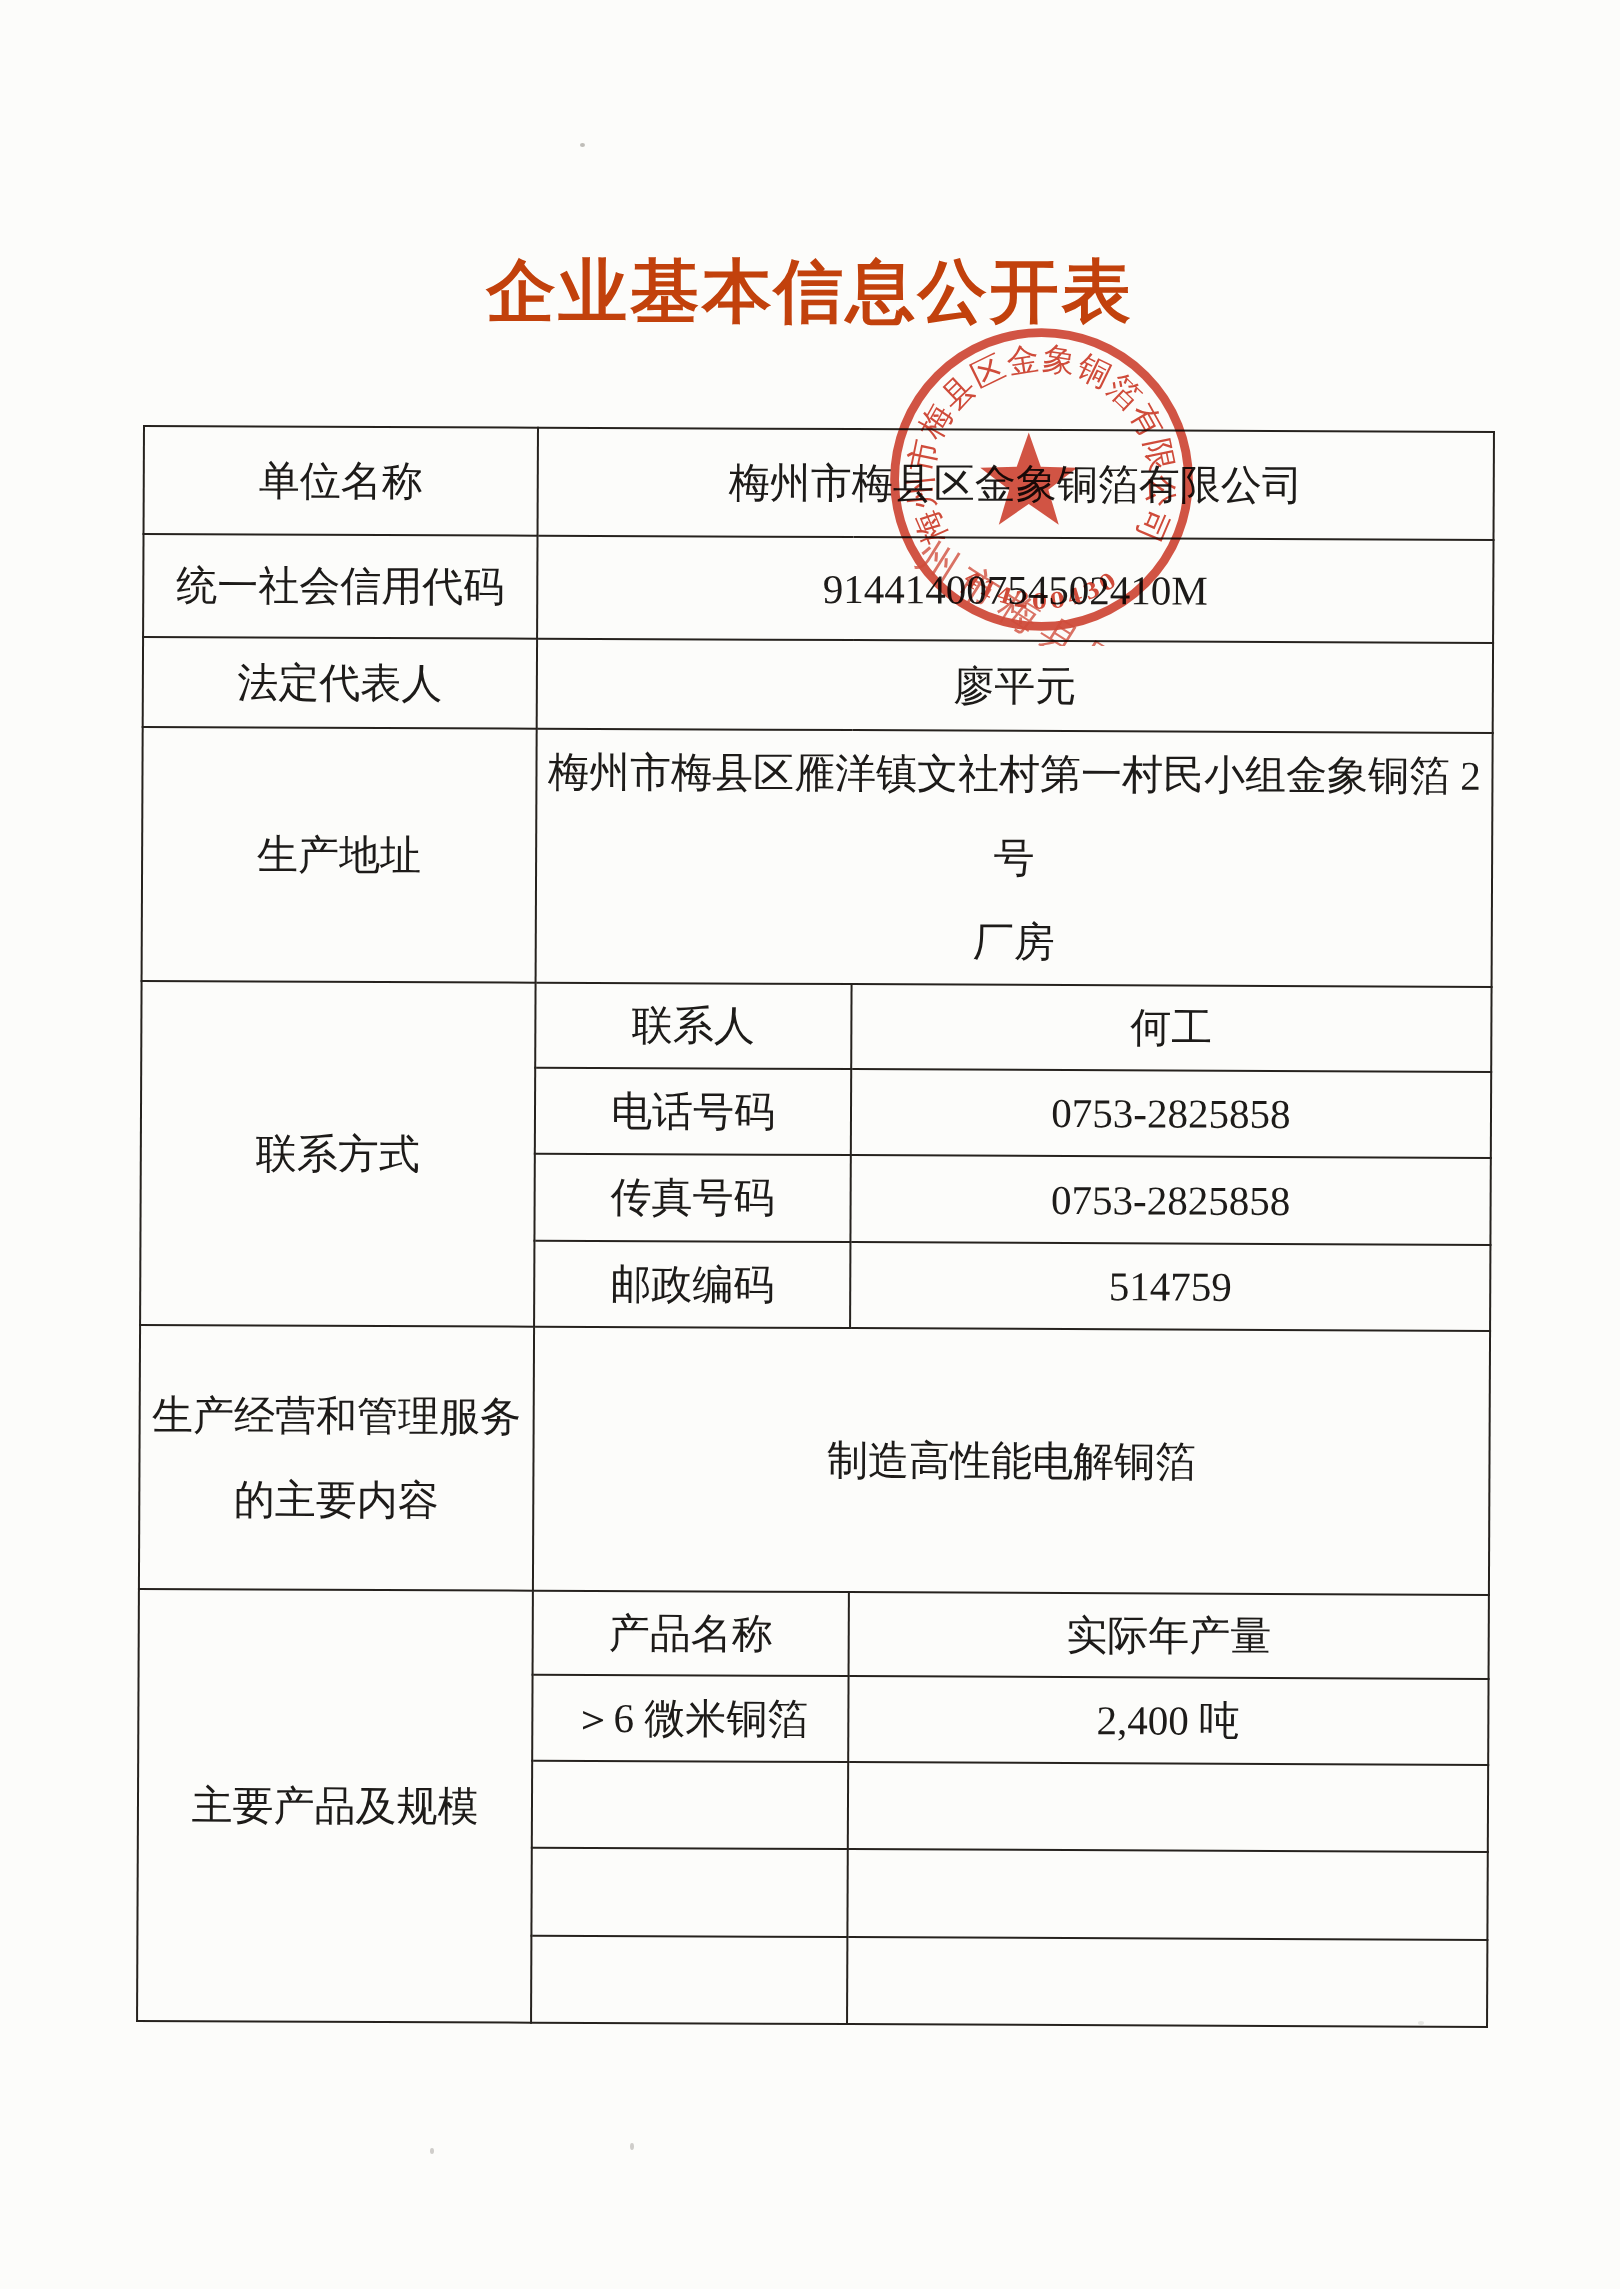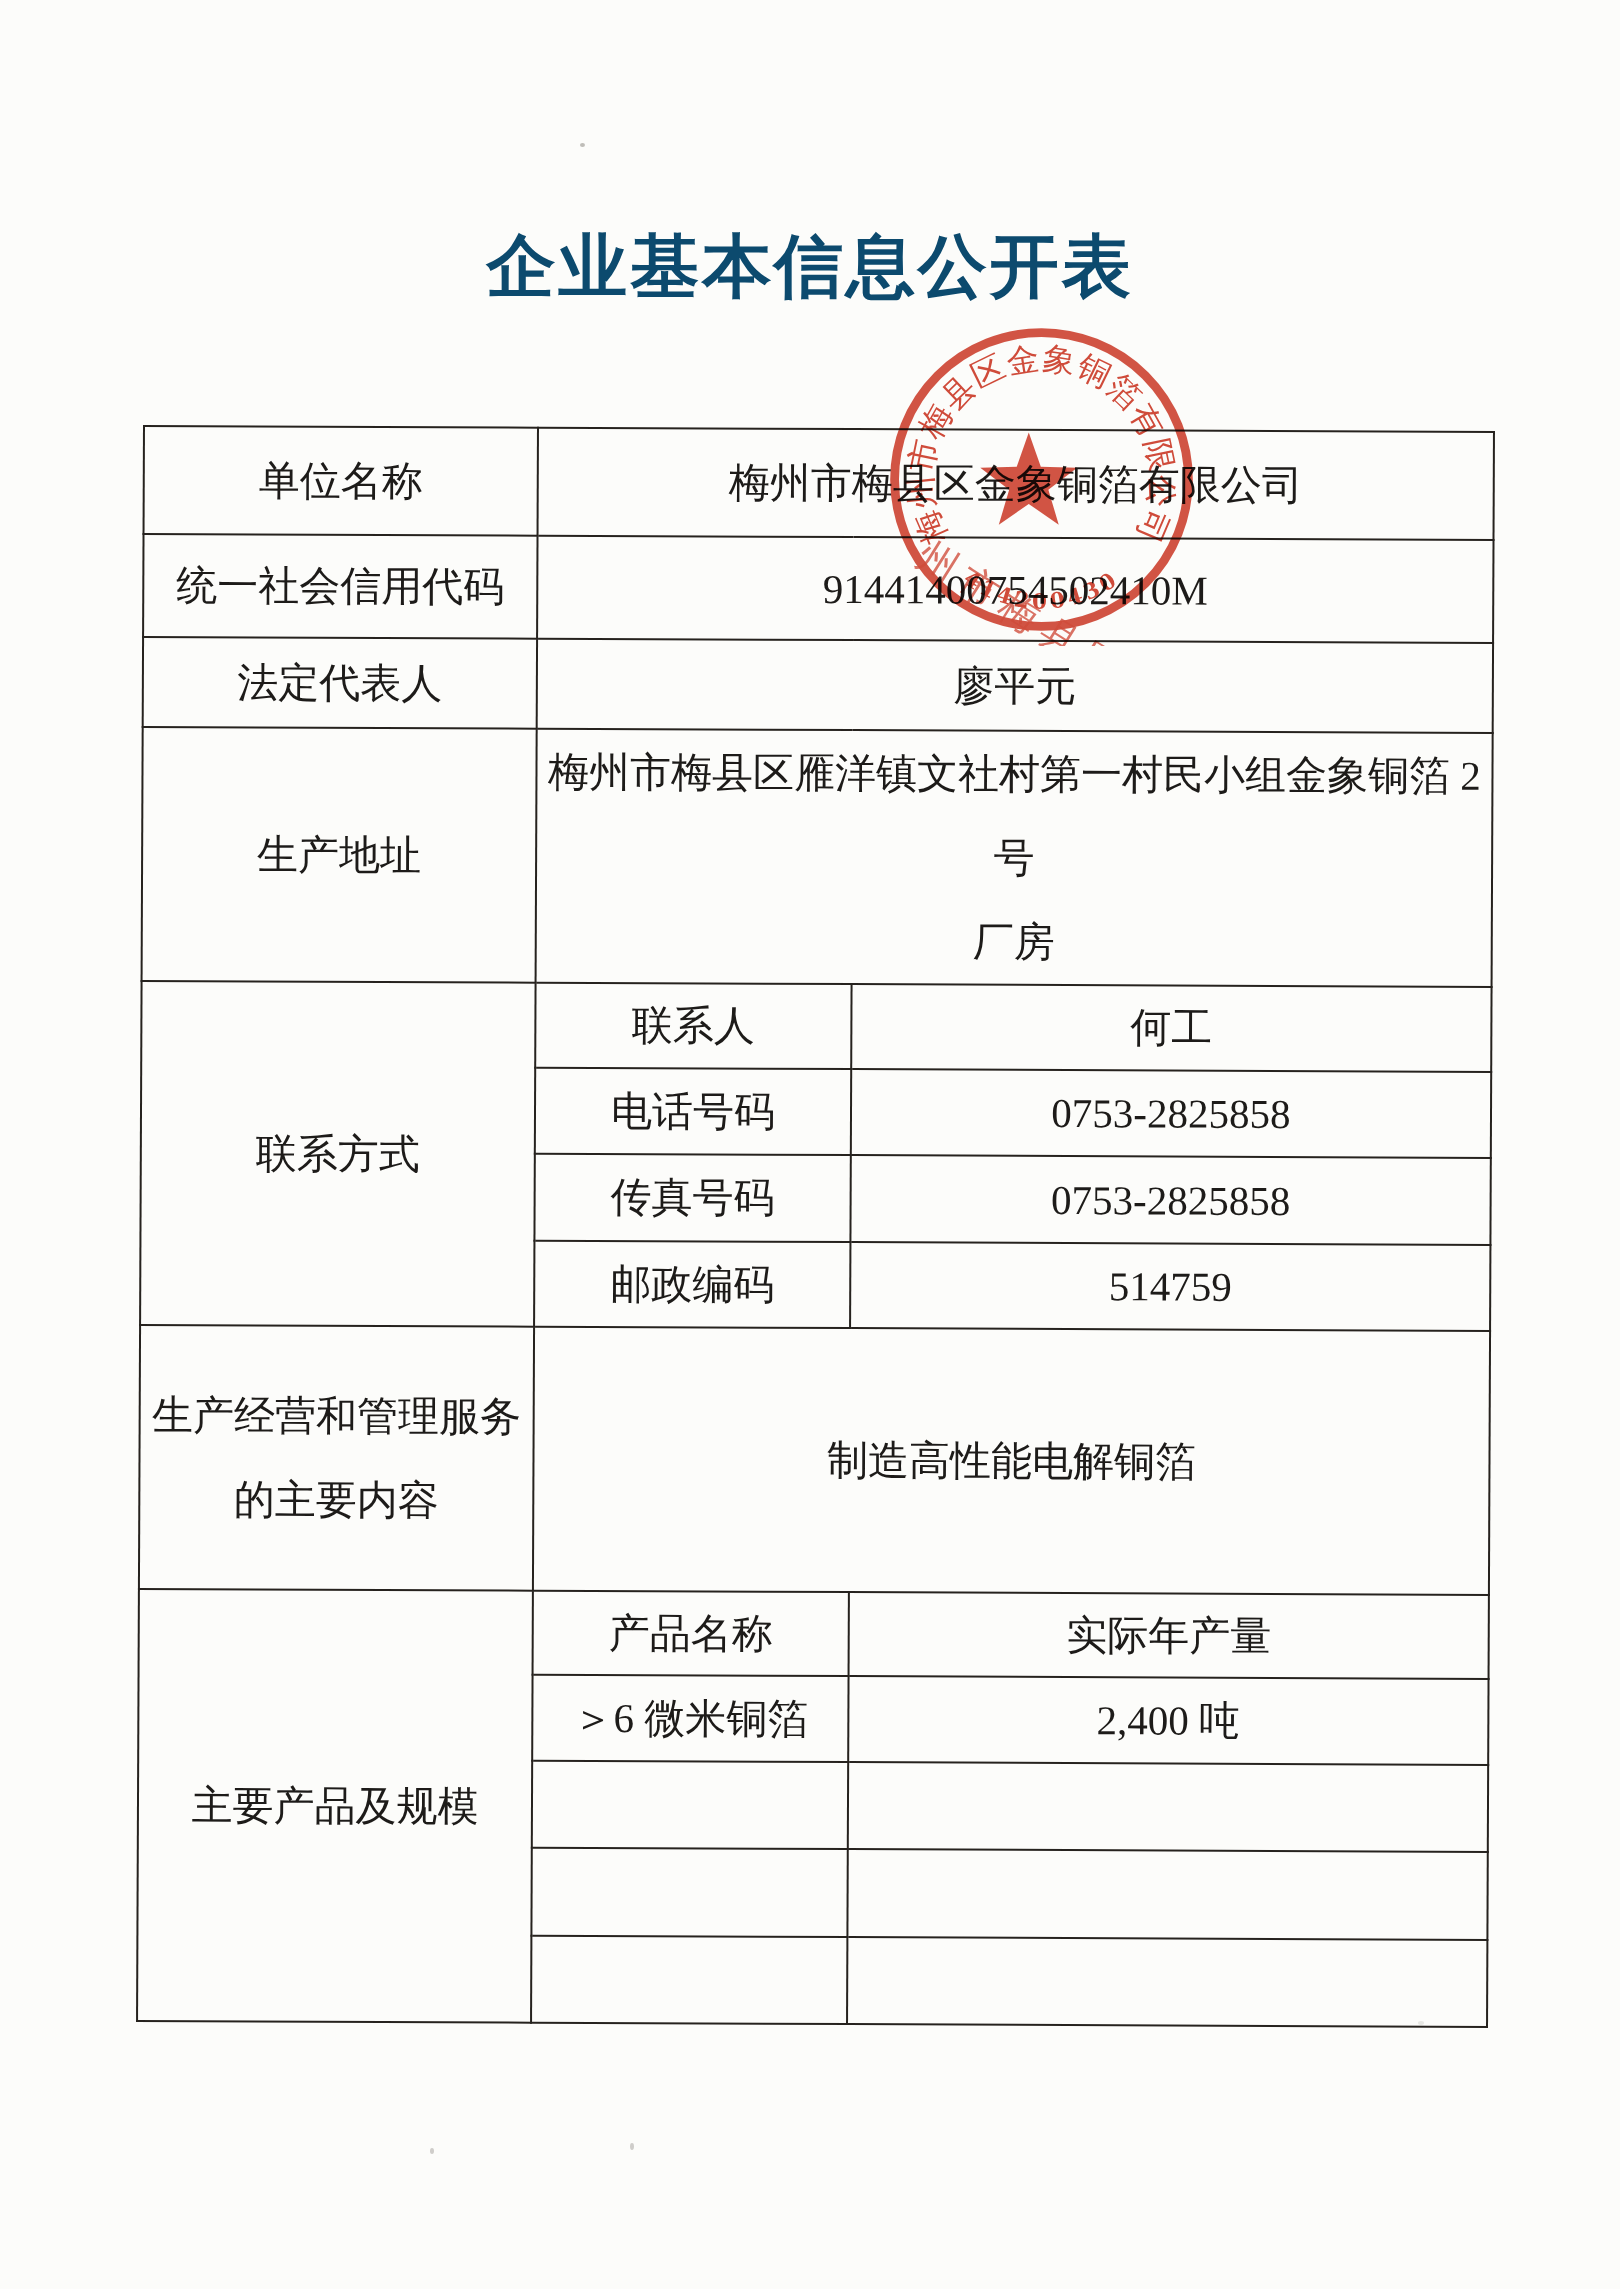--- a/index.html
+++ b/index.html
@@ -11,28 +11,28 @@
     position: relative;
     width: 1620px;
     height: 2290px;
     background: #fcfcfa;
     overflow: hidden;
     font-family: "Liberation Serif", "DejaVu Serif", serif;
     color: #1d1b19;
   }
   .page-title {
     position: absolute;
-    top: 221px;
+    top: 246px;
     left: 0;
     width: 100%;
     text-align: center;
     font-size: 69px;
     font-weight: 700;
     letter-spacing: 2.9px;
-    color: #0c4a6e;
+    color: #c2410c;
   }
   .table-wrap {
     position: absolute;
     left: 143px;
     top: 425px;
     transform: rotate(0.25deg);
     transform-origin: 0 0;
   }
   table.info-table {
     border-collapse: collapse;

